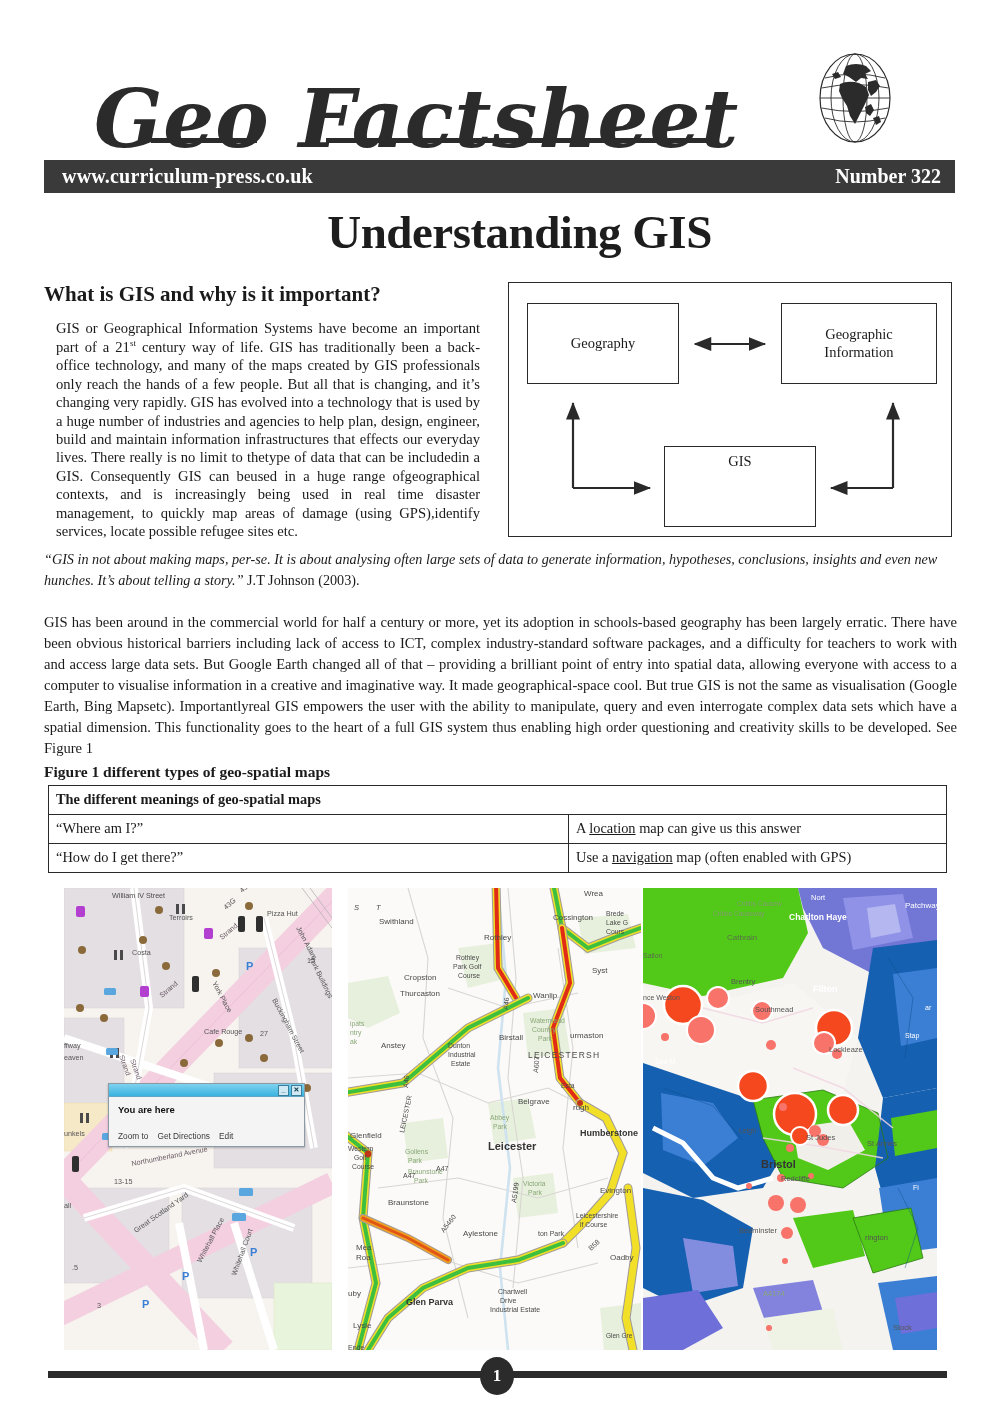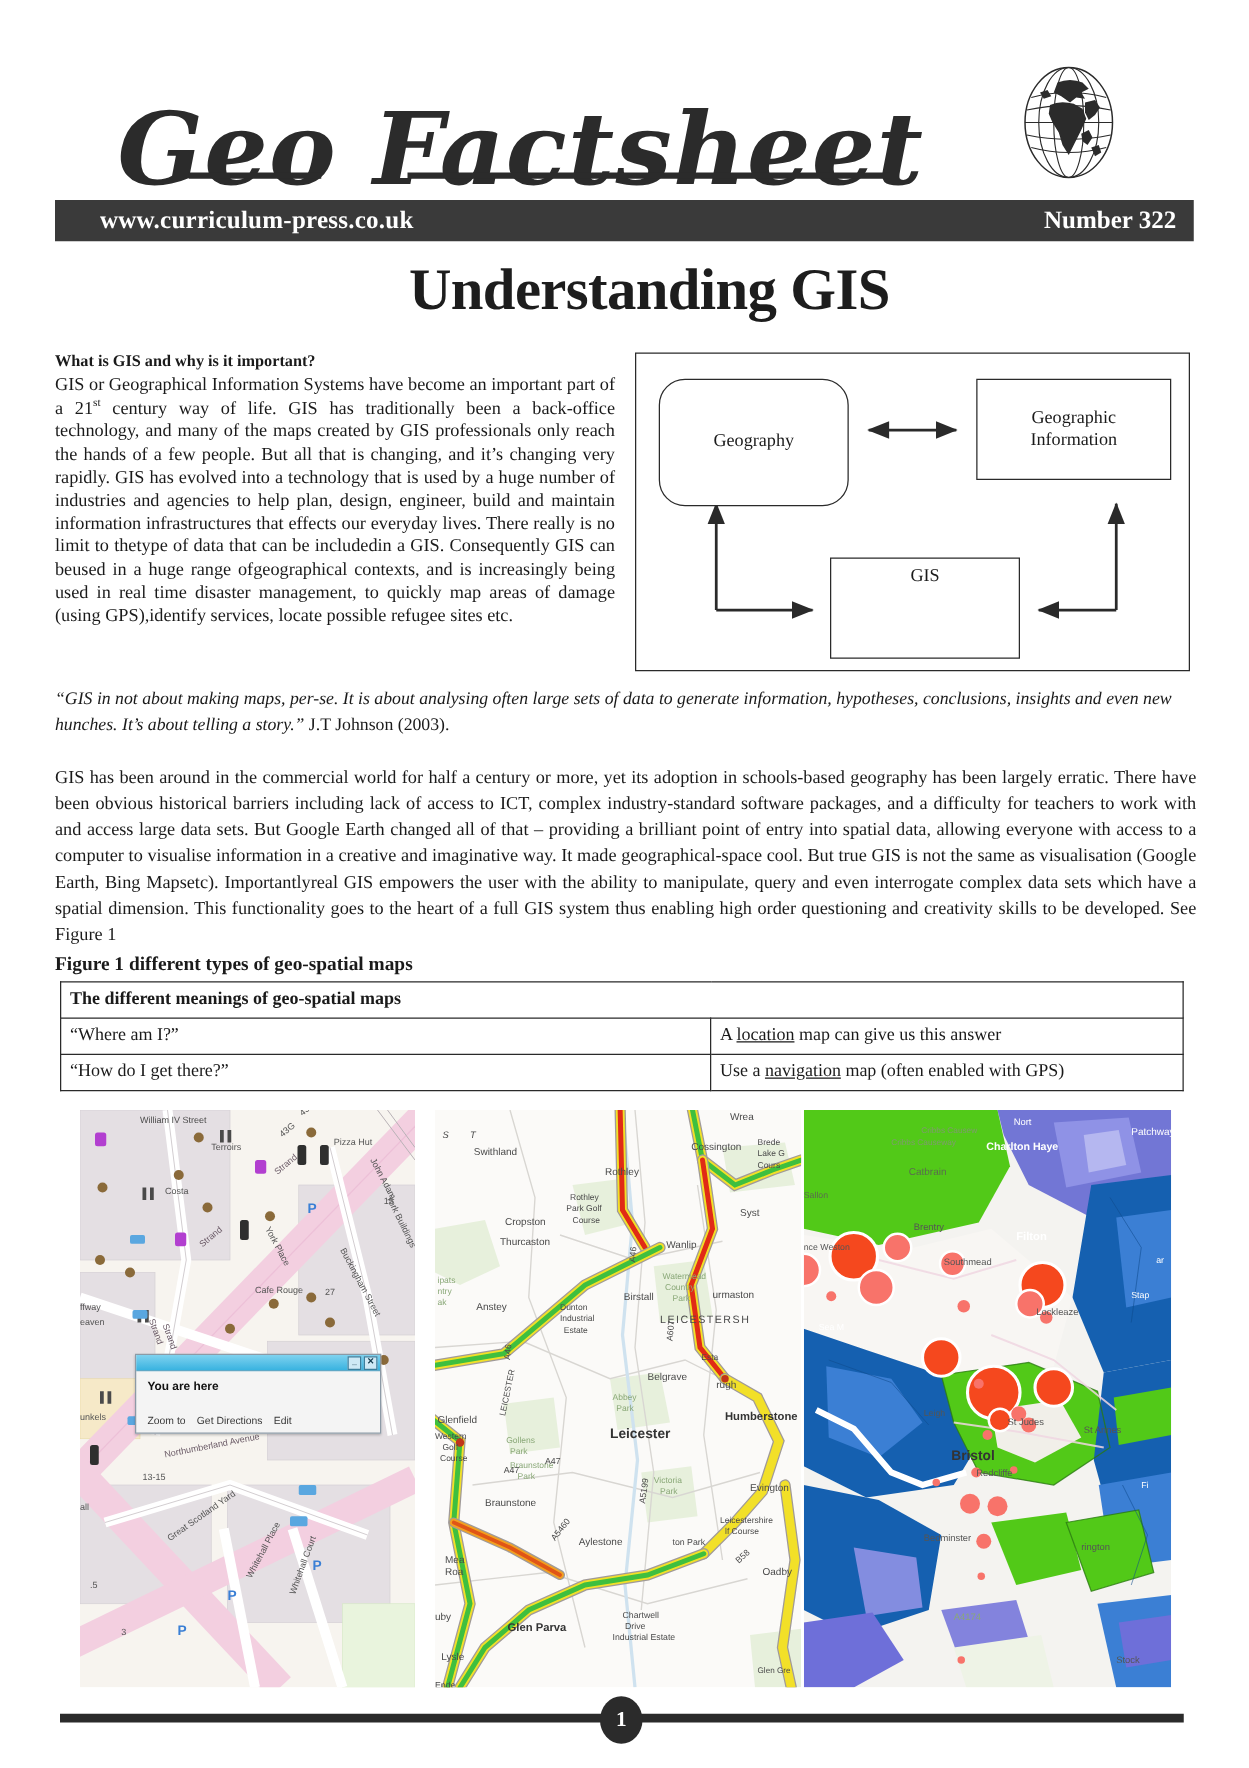--- a/index.html
+++ b/index.html
@@ -65,21 +65,21 @@
     position: absolute;
     left: 44px; top: 160px;
     width: 911px;
     height: 33px;
     background: #3a3a3a;
     color: #ffffff;
     display: flex;
     align-items: center;
     justify-content: space-between;
     box-sizing: border-box;
-    padding: 0 14px 0 36px;
+    padding: 0 14px 0 18px;
   }
   .urlbar-site {
     font-family: "Liberation Serif", serif;
     font-weight: bold;
     font-size: 20px;
     letter-spacing: 0.2px;
   }
   .urlbar-number {
     font-family: "Liberation Serif", serif;
     font-weight: bold;
@@ -103,29 +103,29 @@
 
   
   .intro-col {
     position: absolute;
     left: 44px; top: 281px;
     width: 448px;
   }
   .section-head {
     font-family: "Liberation Serif", serif;
     font-weight: bold;
-    font-size: 13px;
-    margin: 0 0 2px 0;
+    font-size: 21px;
+    margin: 0 0 12px 0;
     line-height: 1.25;
   }
   .intro-body {
     font-size: 14.6px;
     line-height: 1.265;
     text-align: justify;
-    margin: 0;
+    margin: 12px;
     hyphens: none;
   }
   .intro-body sup {
     font-size: 0.62em;
     vertical-align: super;
     line-height: 0;
   }
 
   
   .diagram {
@@ -143,21 +143,21 @@
     box-sizing: border-box;
     background: #ffffff;
     display: flex;
     align-items: center;
     justify-content: center;
     text-align: center;
     font-size: 14.5px;
     line-height: 1.2;
     font-family: "Liberation Serif", serif;
   }
-  .dbox-geography { left: 18px;  top: 20px;  width: 152px; height: 102px; border-radius: 21px; }
+  .dbox-geography { left: 18px;  top: 20px;  width: 152px; height: 81px; }
   .dbox-geoinfo   { left: 272px; top: 20px;  width: 156px; height: 81px; justify-content: center; }
   .dbox-gis       { left: 155px; top: 163px; width: 152px; height: 81px;
                     align-items: flex-start; padding-top: 6px; }
   .diagram svg.arrows {
     position: absolute;
     left: 0; top: 0;
     width: 444px; height: 255px;
   }
 
   

